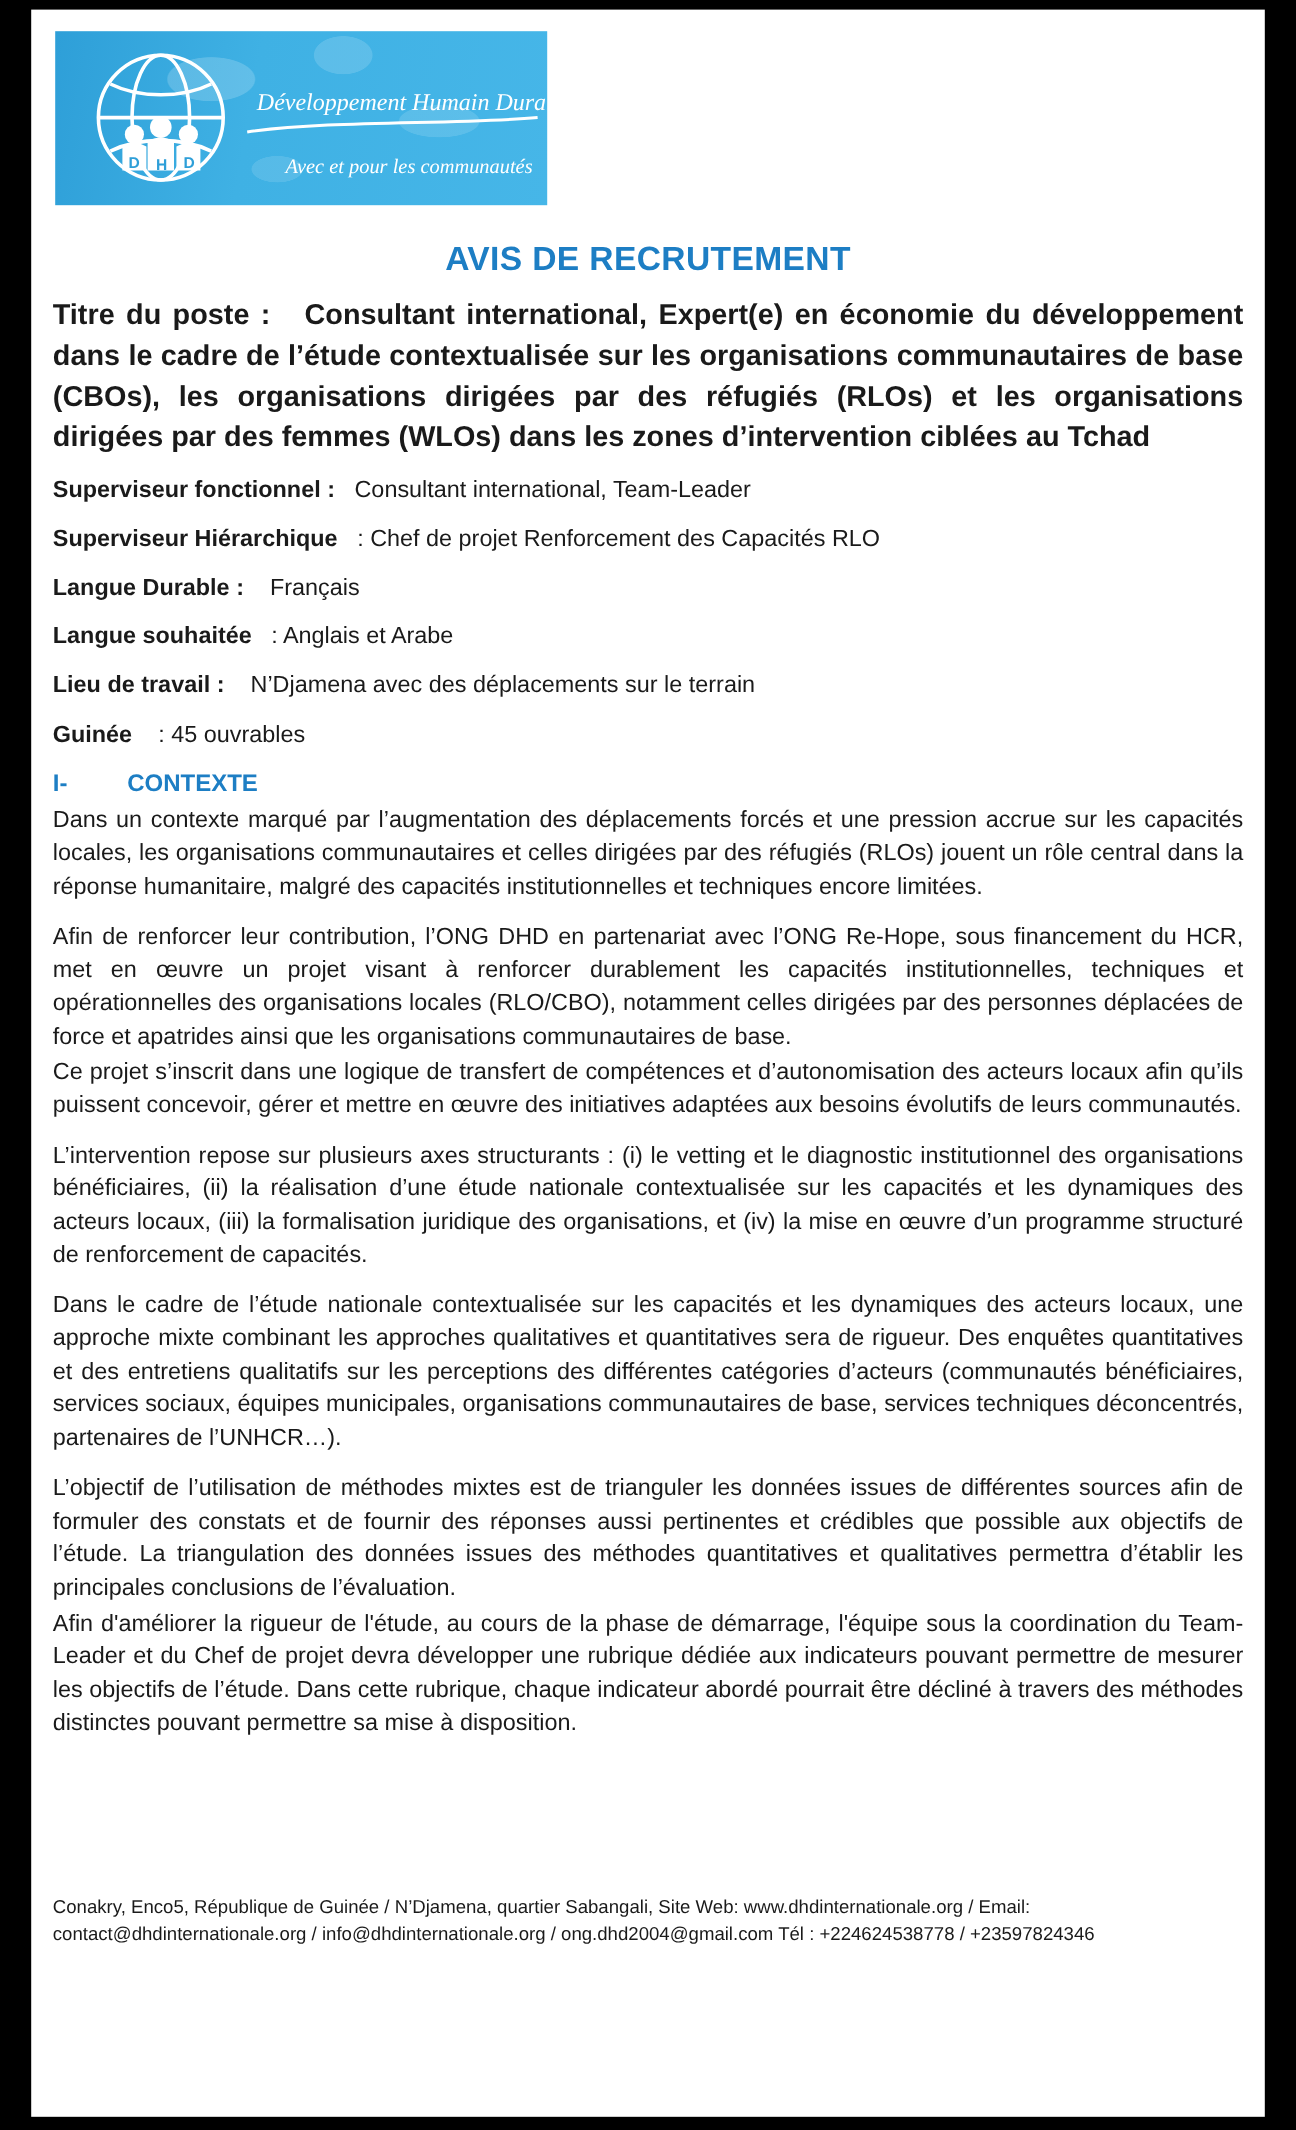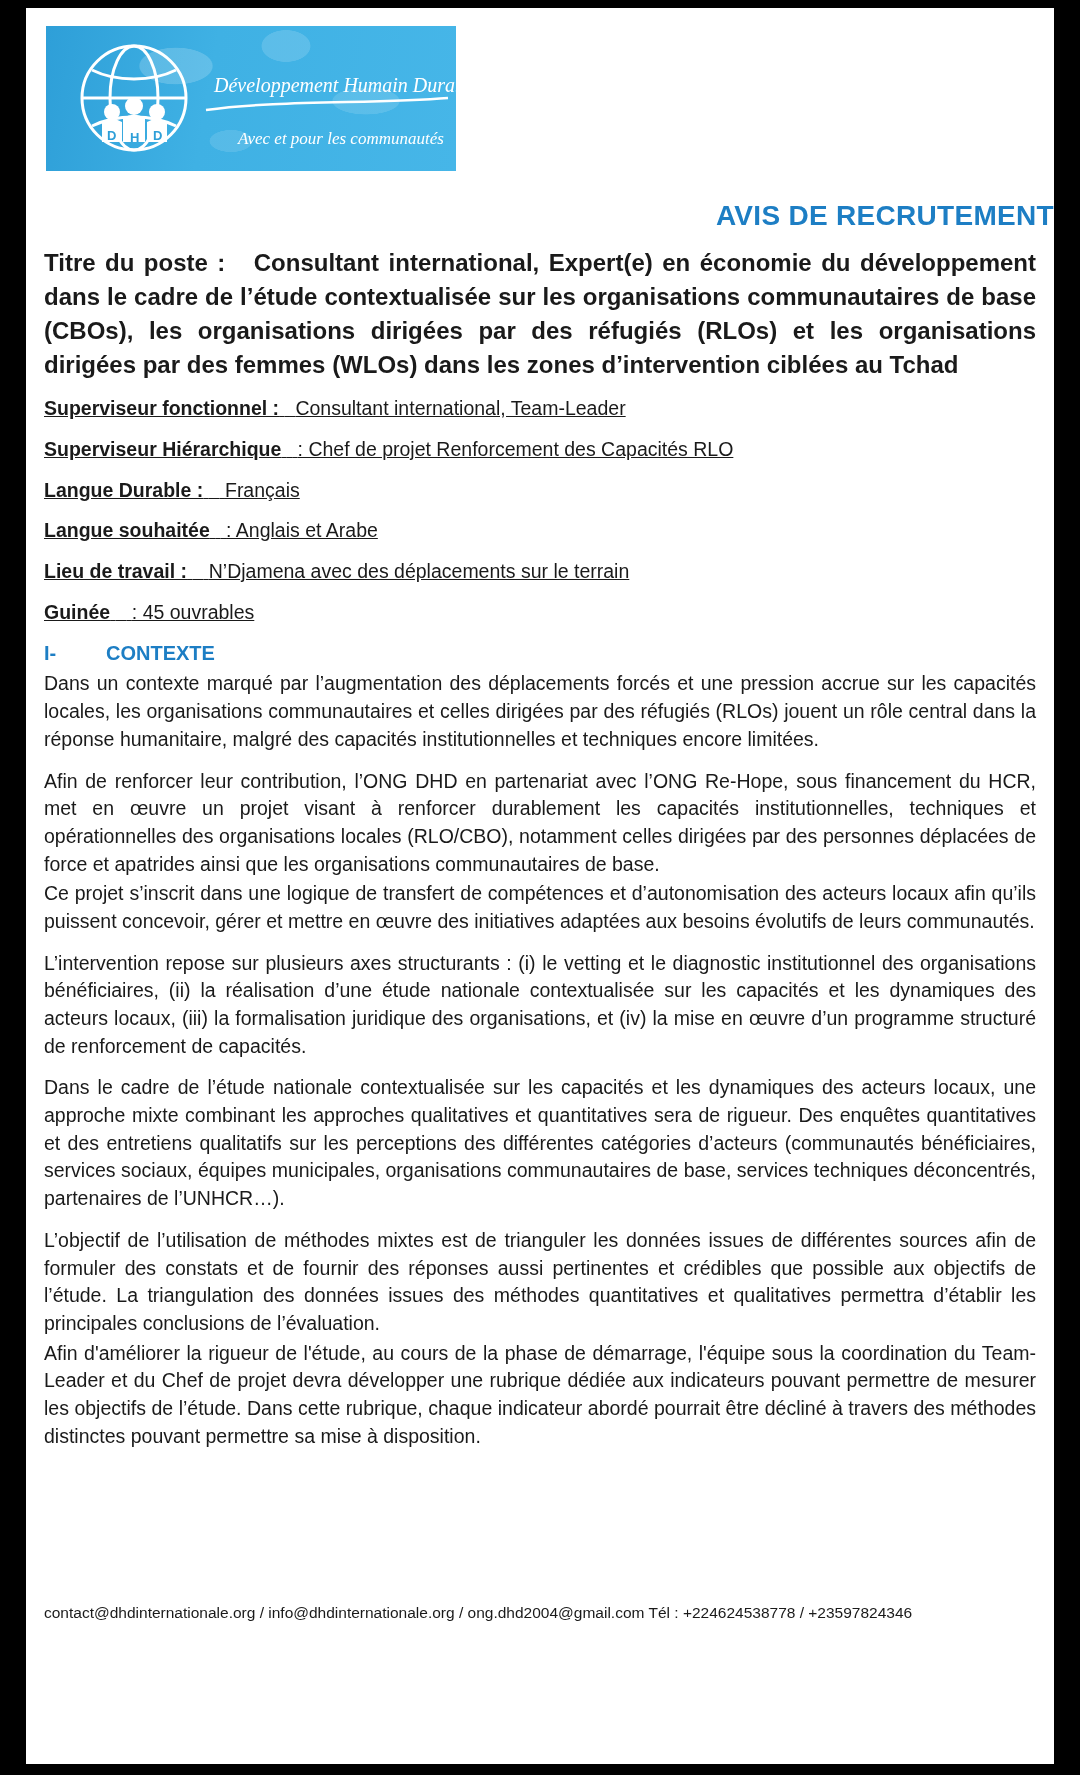--- a/index.html
+++ b/index.html
@@ -58,21 +58,21 @@
   .logo-svg {
     position: absolute;
     left: 0;
     top: 0;
   }
   .doc-title {
     position: absolute;
     left: 0;
     right: 0;
     top: 192px;
-    text-align: right;
+    text-align: center;
     font-size: 28px;
     font-weight: bold;
     color: #1d7ec4;
     letter-spacing: 0.3px;
   }
   .body-area {
     position: absolute;
     left: 18px;
     right: 18px;
     top: 238px;
@@ -88,21 +88,20 @@
   }
   .post-title {
     font-weight: bold;
     font-size: 24px;
     text-align: justify;
     margin-bottom: 13px;
   }
   .meta-line {
     font-size: 19.5px;
     margin-bottom: 13px;
-    text-decoration: underline;
   }
   .meta-line .lbl {
     font-weight: bold;
   }
   .section-head {
     color: #1d7ec4;
     font-weight: bold;
     font-size: 20px;
     margin-top: 16px;
     margin-bottom: 5px;
@@ -219,17 +218,18 @@
       <p class="just para tight">Afin de renforcer leur contribution, l’ONG DHD en partenariat avec l’ONG Re-Hope, sous financement du HCR, met en œuvre un projet visant à renforcer durablement les capacités institutionnelles, techniques et opérationnelles des organisations locales (RLO/CBO), notamment celles dirigées par des personnes déplacées de force et apatrides ainsi que les organisations communautaires de base.</p>
       <p class="just para">Ce projet s’inscrit dans une logique de transfert de compétences et d’autonomisation des acteurs locaux afin qu’ils puissent concevoir, gérer et mettre en œuvre des initiatives adaptées aux besoins évolutifs de leurs communautés.</p>
       <p class="just para">L’intervention repose sur plusieurs axes structurants : (i) le vetting et le diagnostic institutionnel des organisations bénéficiaires, (ii) la réalisation d’une étude nationale contextualisée sur les capacités et les dynamiques des acteurs locaux, (iii) la formalisation juridique des organisations, et (iv) la mise en œuvre d’un programme structuré de renforcement de capacités.</p>
       <p class="just para">Dans le cadre de l’étude nationale contextualisée sur les capacités et les dynamiques des acteurs locaux, une approche mixte combinant les approches qualitatives et quantitatives sera de rigueur. Des enquêtes quantitatives et des entretiens qualitatifs sur les perceptions des différentes catégories d’acteurs (communautés bénéficiaires, services sociaux, équipes municipales, organisations communautaires de base, services techniques déconcentrés, partenaires de l’UNHCR…).</p>
       <p class="just para tight">L’objectif de l’utilisation de méthodes mixtes est de trianguler les données issues de différentes sources afin de formuler des constats et de fournir des réponses aussi pertinentes et crédibles que possible aux objectifs de l’étude. La triangulation des données issues des méthodes quantitatives et qualitatives permettra d’établir les principales conclusions de l’évaluation.</p>
       <p class="just para">Afin d'améliorer la rigueur de l'étude, au cours de la phase de démarrage, l'équipe sous la coordination du Team-Leader et du Chef de projet devra développer une rubrique dédiée aux indicateurs pouvant permettre de mesurer les objectifs de l’étude. Dans cette rubrique, chaque indicateur abordé pourrait être décliné à travers des méthodes distinctes pouvant permettre sa mise à disposition.</p>
 
     </div>
 
     <div class="footer">
+      <span>Conakry, Enco5, République de Guinée / N’Djamena, quartier Sabangali, Site Web: www.dhdinternationale.org  / Email:</span>
       <span class="line2">contact@dhdinternationale.org / info@dhdinternationale.org / ong.dhd2004@gmail.com Tél : +224624538778 / +23597824346</span>
     </div>
 
   </div>
 </div>
 
 </body></html>

